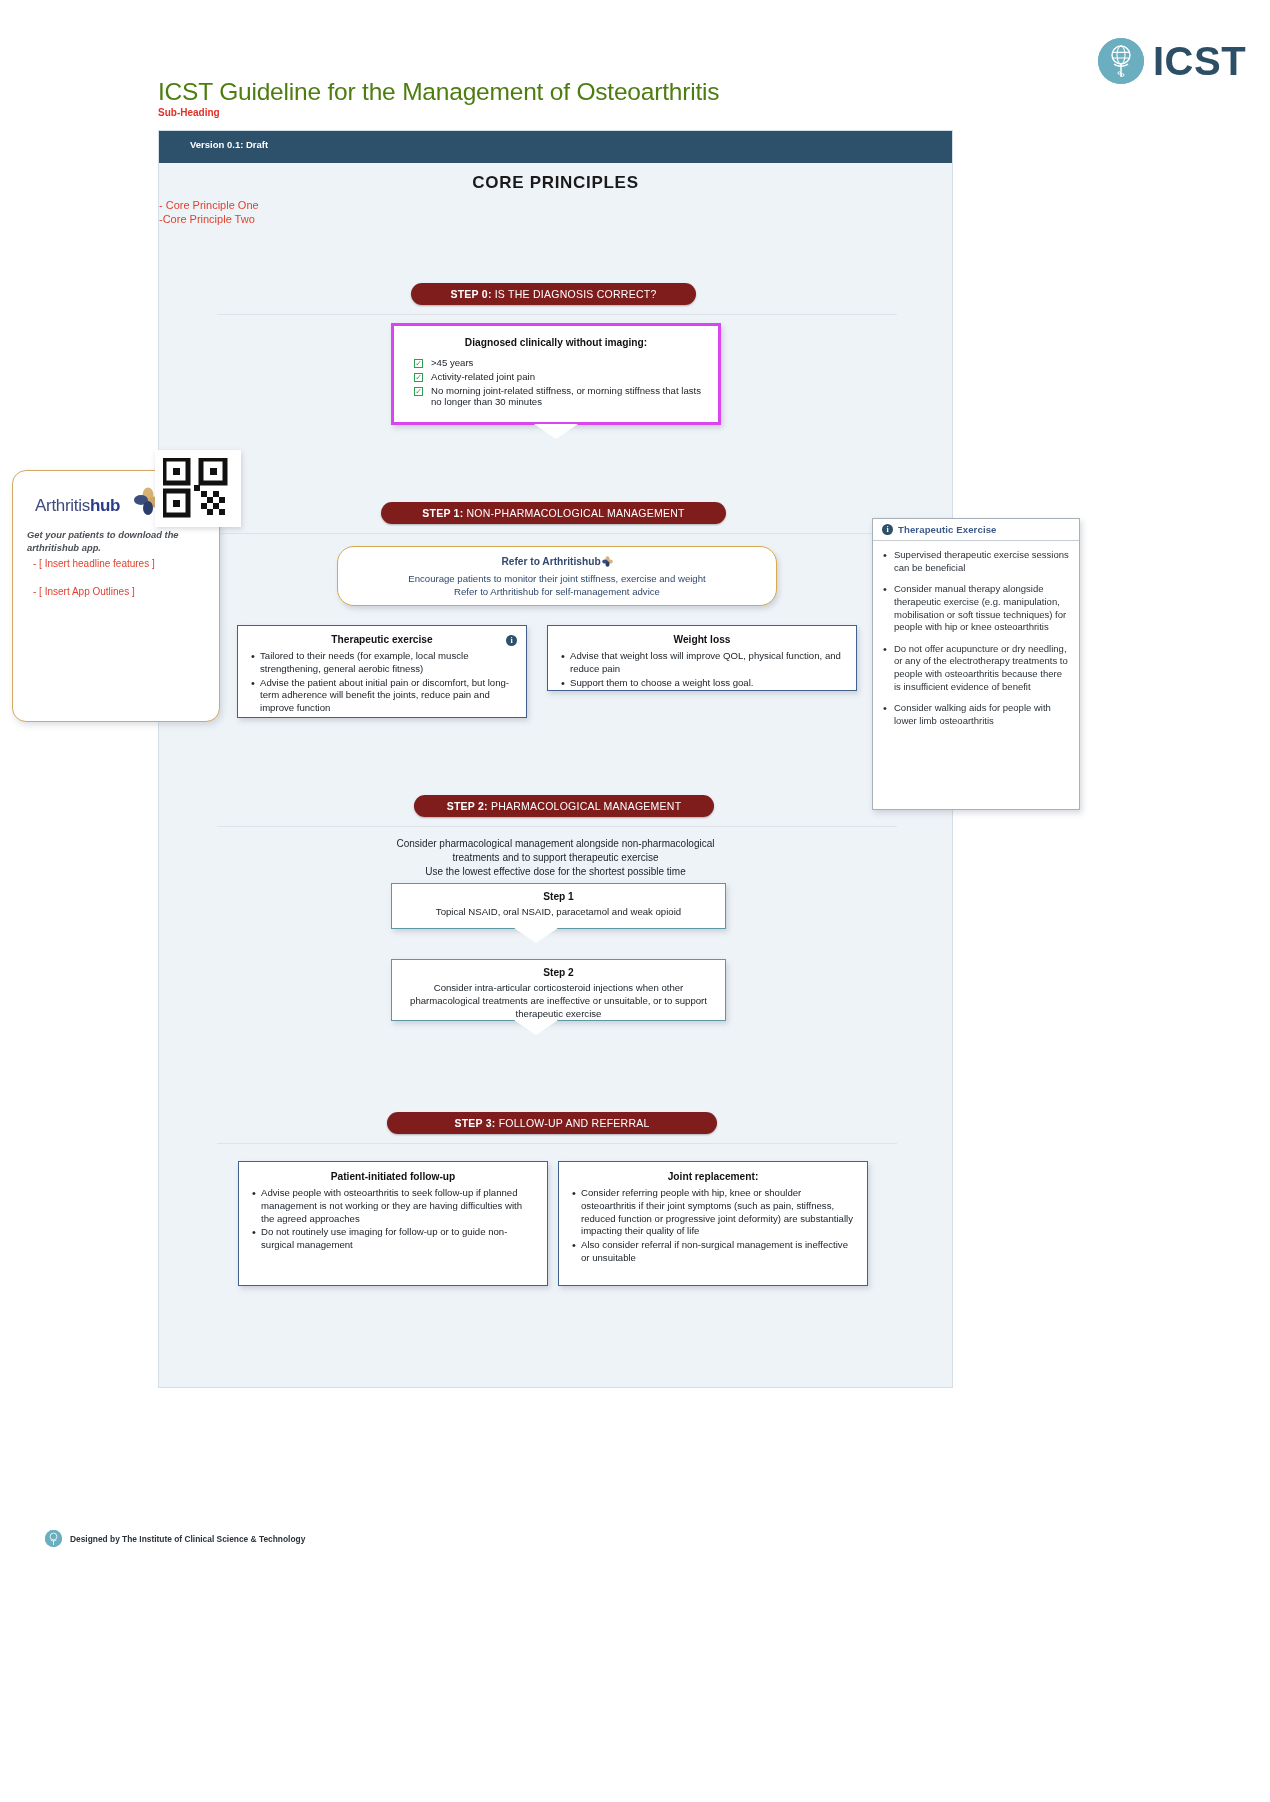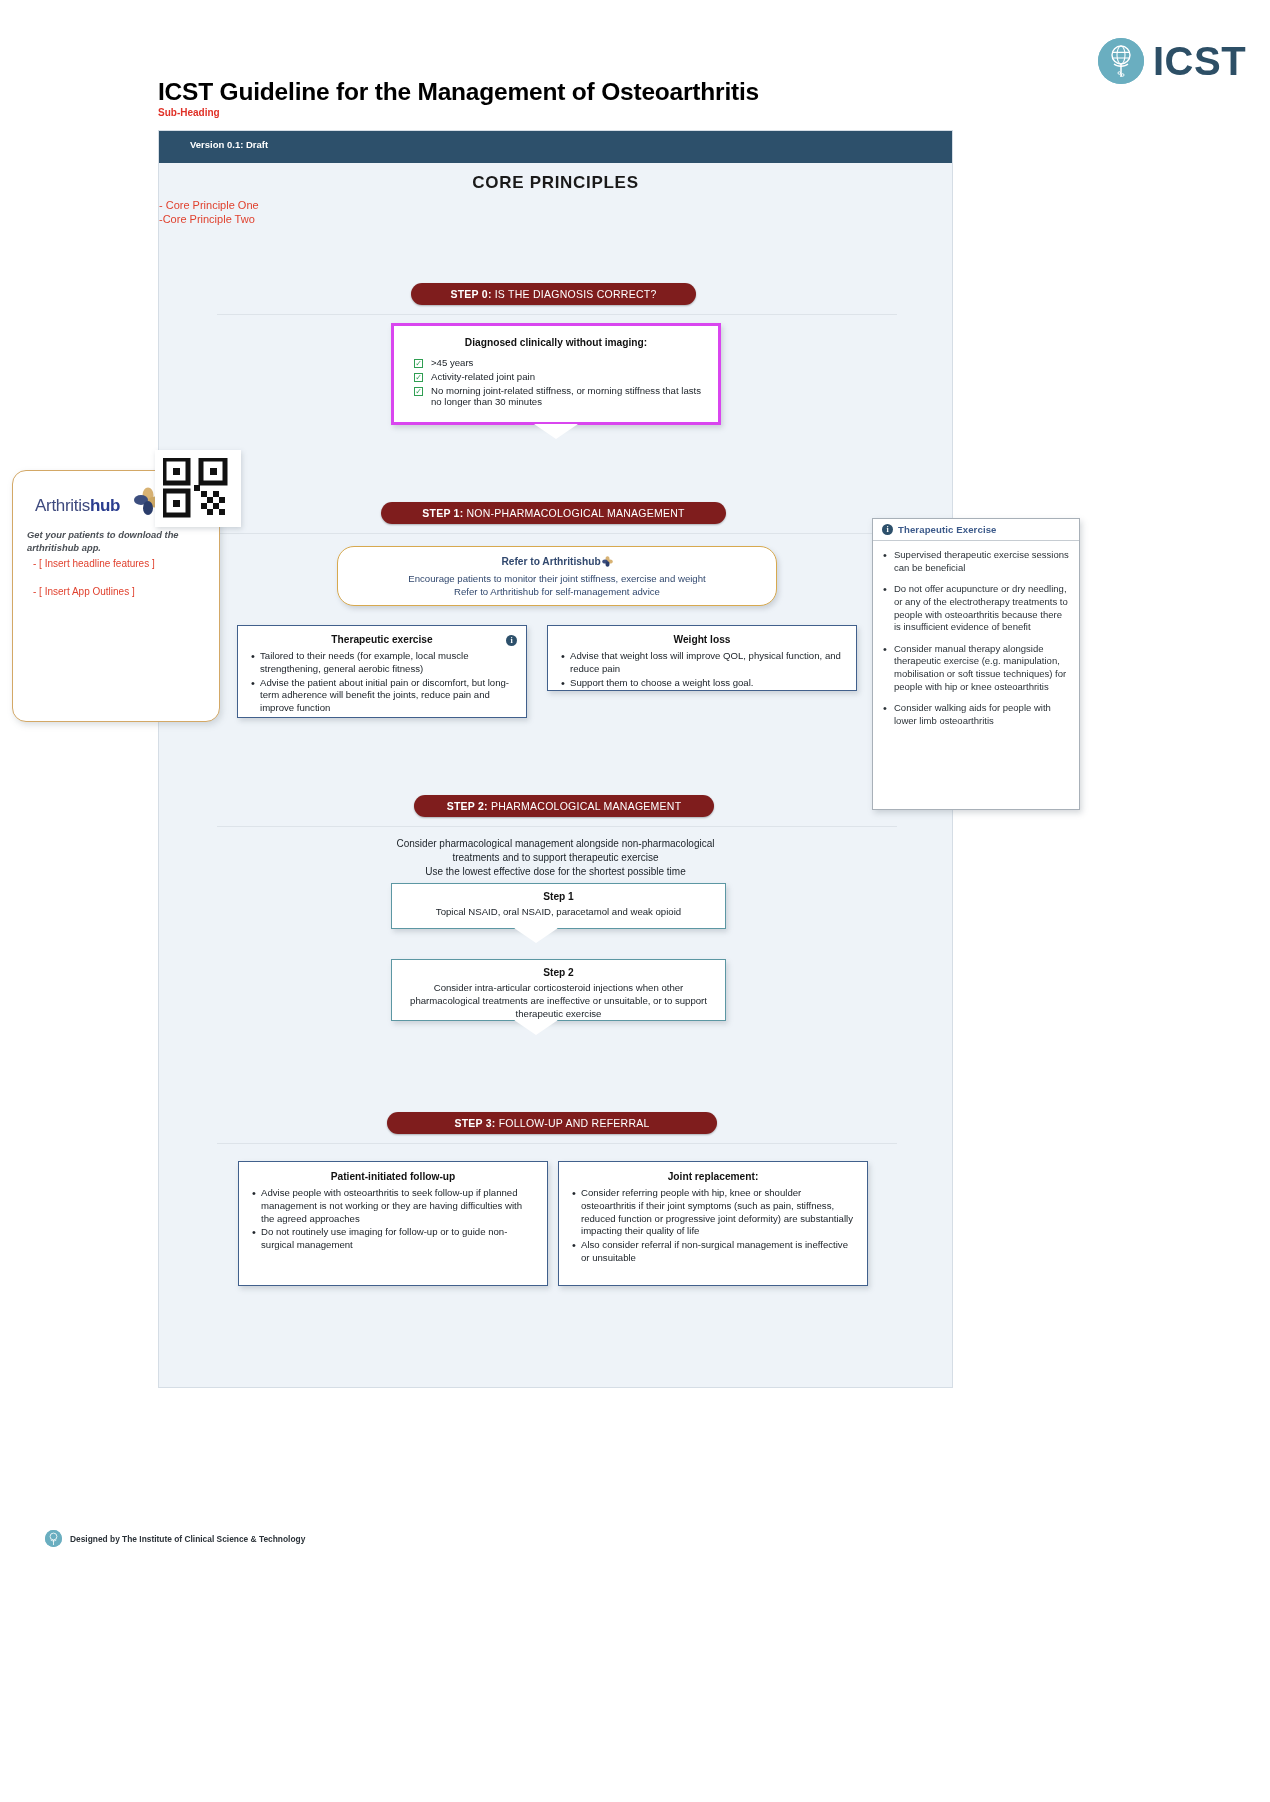--- a/index.html
+++ b/index.html
@@ -9,21 +9,21 @@
     background:#ffffff;
     font-family:"Liberation Sans", sans-serif;
     position:relative;
     overflow:hidden;
   }
 
   
   #header { position:absolute; left:0; top:0; width:1270px; height:130px; }
   #doc-title {
     position:absolute; left:158px; top:78px;
-    font-size:24.5px; color:#000000; font-weight:700;
+    font-size:24.5px; color:#4d7c0f; font-weight:400;
     letter-spacing:-0.2px; white-space:nowrap;
   }
   #doc-subheading {
     position:absolute; left:158px; top:107px;
     font-size:10px; color:#e03127; font-weight:700;
   }
   #logo-wrap {
     position:absolute; left:1098px; top:38px;
     display:flex; align-items:center; gap:9px;
   }
@@ -364,22 +364,22 @@
 </div>
 
 <div id="info-panel">
   <div id="info-head">
     <span class="i-badge">i</span>
     <span class="t">Therapeutic Exercise</span>
   </div>
   <div id="info-body">
     <ul>
       <li>Supervised therapeutic exercise sessions can be beneficial</li>
+      <li>Consider manual therapy alongside therapeutic exercise (e.g. manipulation, mobilisation or soft tissue techniques) for people with hip or knee osteoarthritis</li>
       <li>Do not offer acupuncture or dry needling, or any of the electrotherapy treatments to people with osteoarthritis because there is insufficient evidence of benefit</li>
-      <li>Consider manual therapy alongside therapeutic exercise (e.g. manipulation, mobilisation or soft tissue techniques) for people with hip or knee osteoarthritis</li>
       <li>Consider walking aids for people with lower limb osteoarthritis</li>
     </ul>
   </div>
 </div>
 
 <div id="footer">
   <div id="footer-mark">
     <svg viewBox="0 0 17 17" width="17" height="17">
       <circle cx="8.5" cy="8.5" r="8.5" fill="#6aaec0"></circle>
       <circle cx="8.5" cy="6.5" r="3.4" fill="none" stroke="#fff" stroke-width="0.8"></circle>

